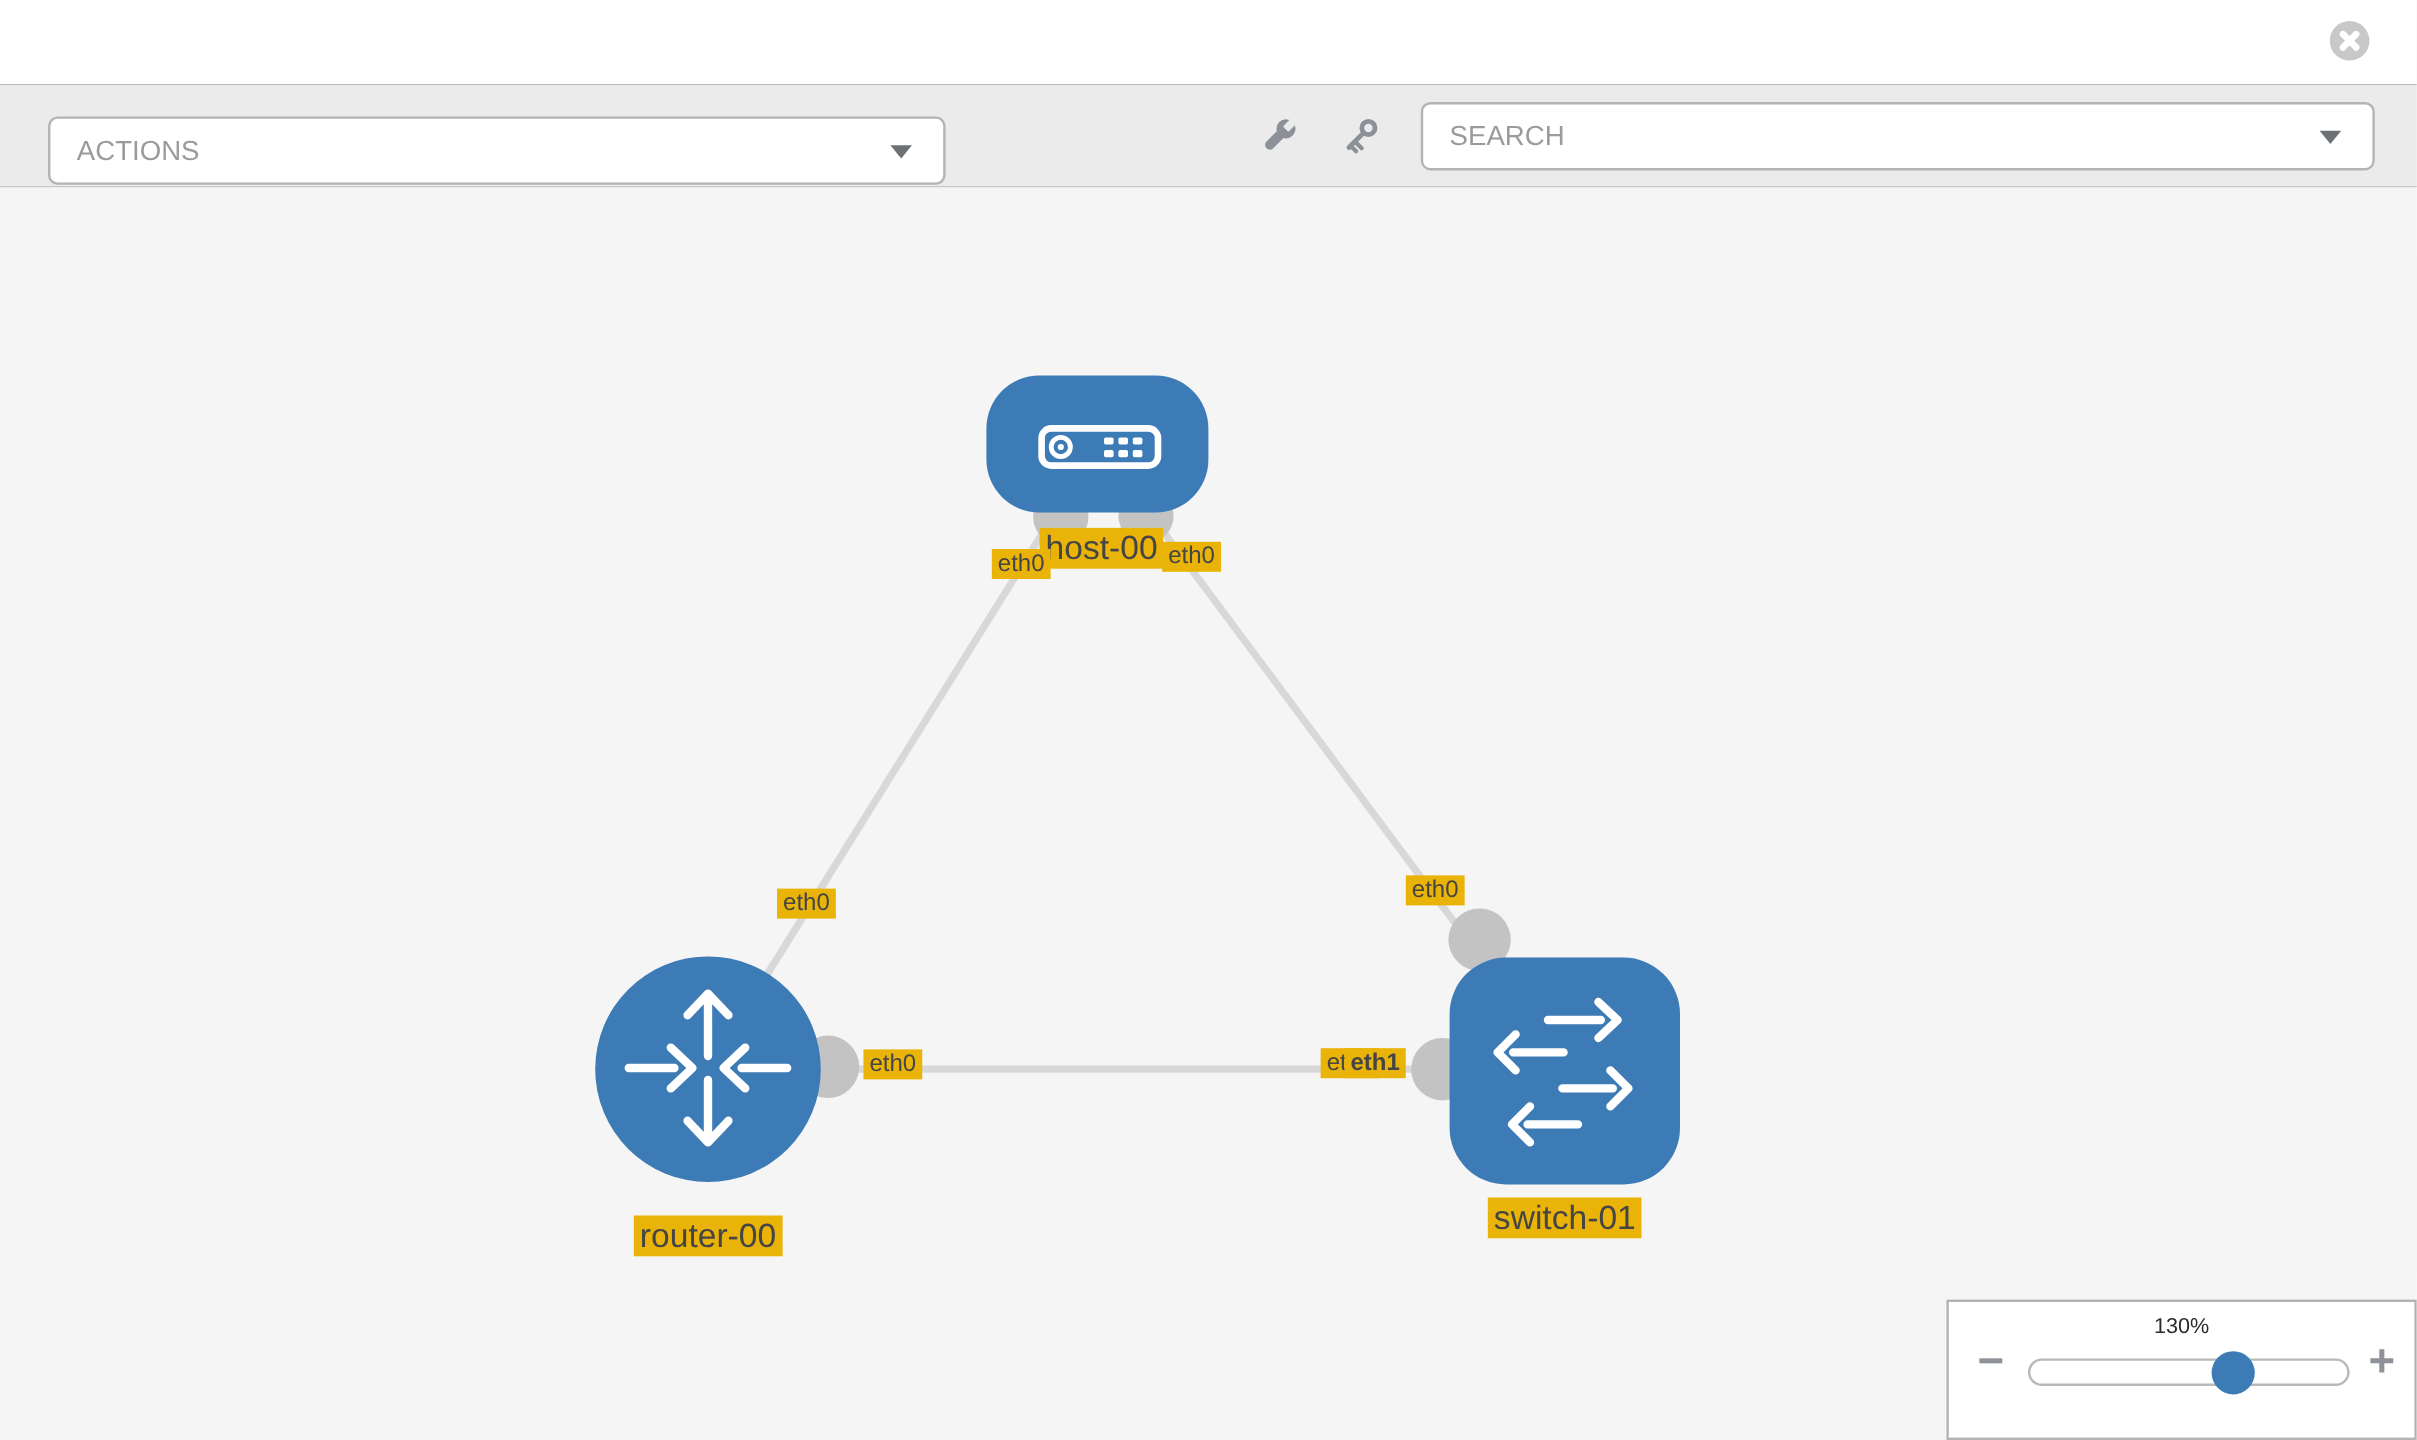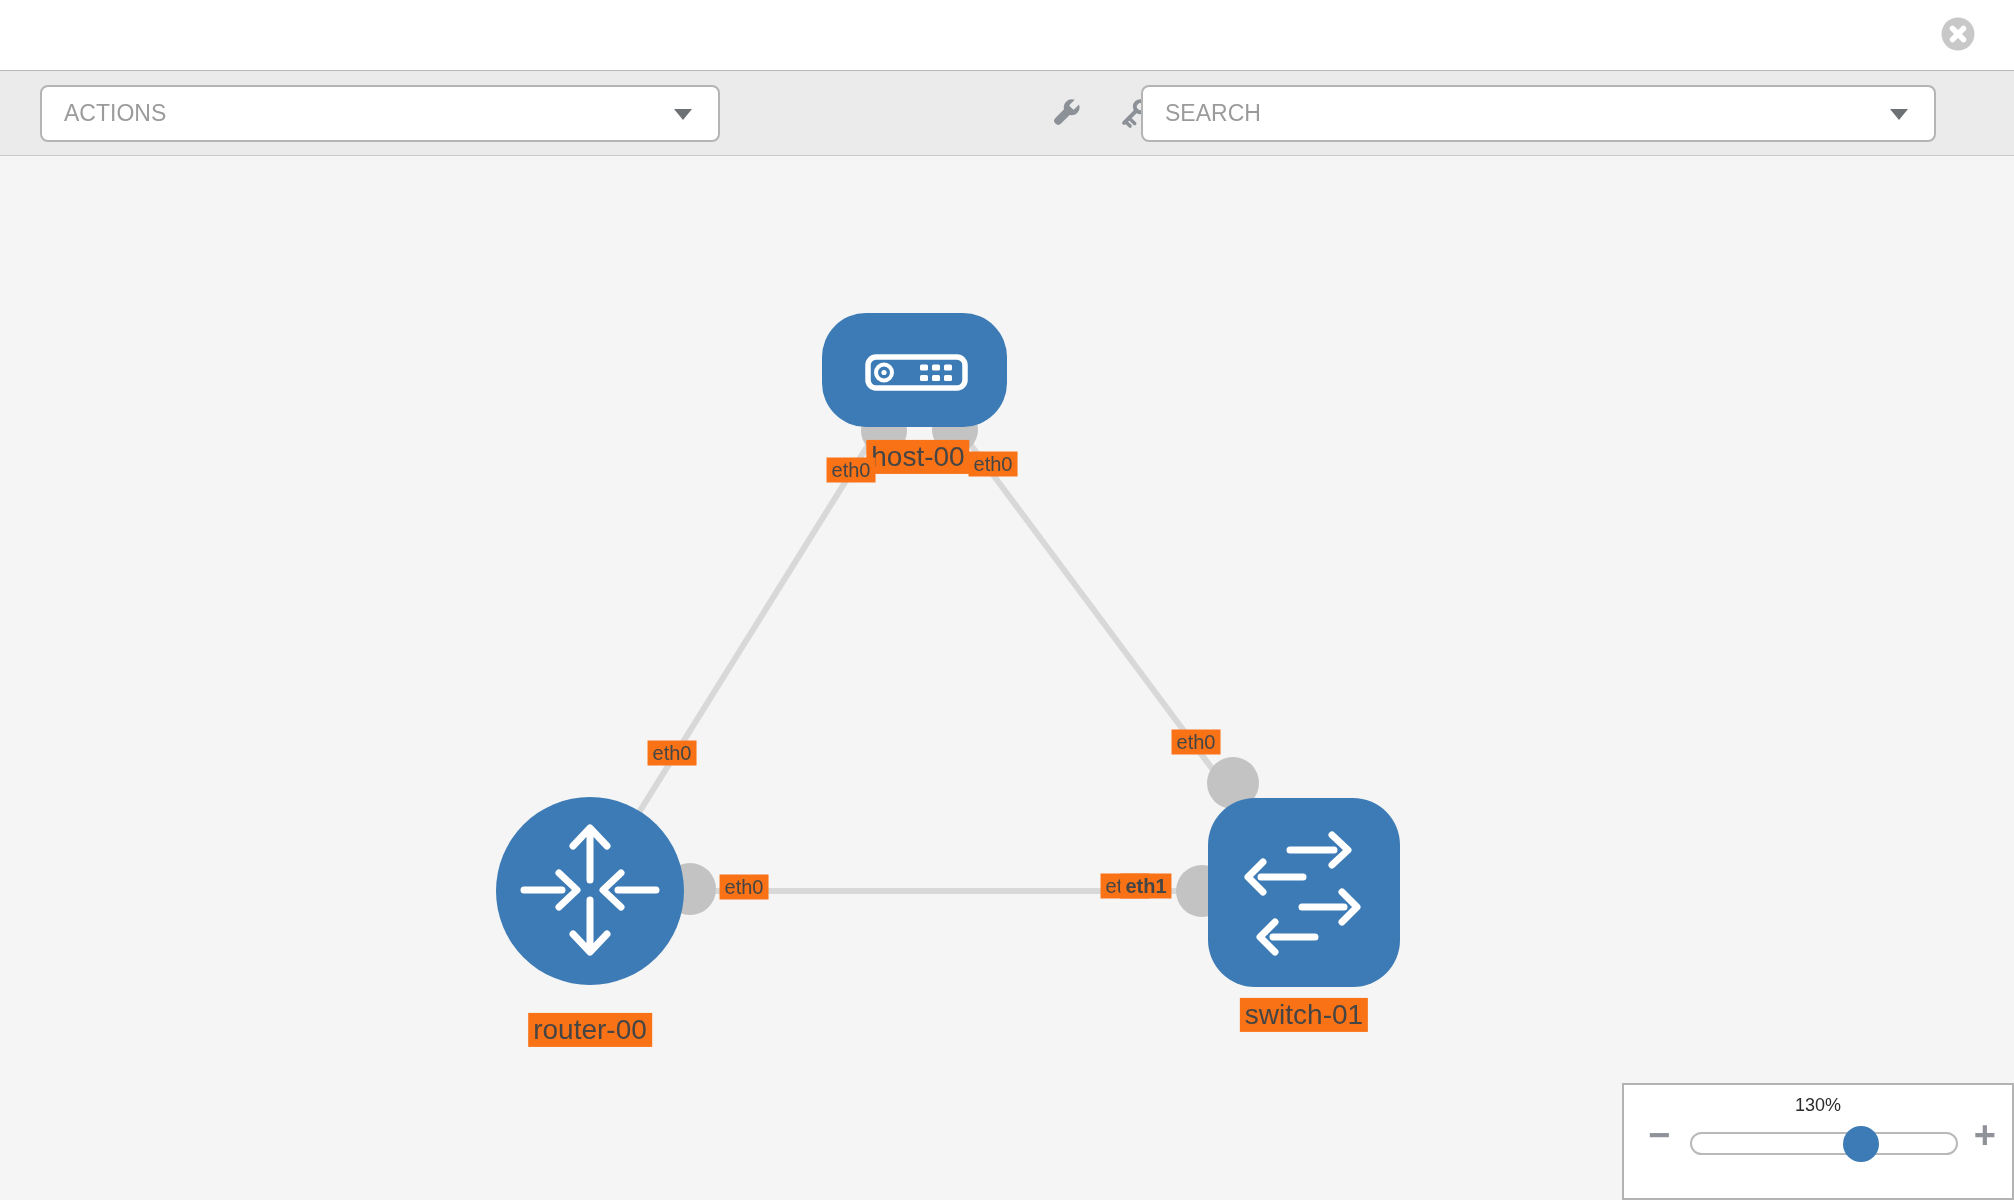--- a/index.html
+++ b/index.html
@@ -14,29 +14,29 @@
 
   
   .toolbar{position:absolute;left:0;top:71px;width:2014px;height:84px;background:#ebebeb;
            border-bottom:1px solid #c9c9c9;z-index:5;}
   .select{position:absolute;top:14px;height:57px;background:#ffffff;border:2px solid #b4b4b4;
           border-radius:8px;box-sizing:border-box;cursor:pointer;}
   .select .sel-label{position:absolute;left:22px;top:0;line-height:53px;font-size:23px;color:#9b9b9b;}
   .caret{position:absolute;right:26px;top:50%;margin-top:-5px;width:0;height:0;
          border-left:9px solid transparent;border-right:9px solid transparent;
          border-top:11px solid #6d7176;}
-  .actions-select{left:40px;width:680px;}
-  .search-select{left:1141px;width:795px;padding-left:29px;}
+  .actions-select{left:40px;width:748px;margin-top:12px;}
+  .search-select{left:1184px;width:795px;padding-left:29px;}
   .tool-icon{position:absolute;top:14px;width:57px;height:57px;cursor:pointer;}
   .wrench-pos{left:1038px;}
   .key-pos{left:1106px;}
 
   
   .canvas-svg{position:absolute;left:0;top:0;z-index:1;}
-  .chip{position:absolute;transform:translate(-50%,-50%);background:#f97316;color:#454545;
+  .chip{position:absolute;transform:translate(-50%,-50%);background:#eab308;color:#454545;
         white-space:nowrap;padding:1px 5px;z-index:2;line-height:1.15;}
   .chip-node{font-size:28px;}
   .chip-if{font-size:20px;}
 
   
   .zoom-panel{position:absolute;left:1622px;top:1083px;width:392px;height:117px;background:#ffffff;
               border:2px solid #b3b3b3;box-sizing:border-box;z-index:6;}
   .zoom-level{position:absolute;left:0;top:10px;width:100%;text-align:center;font-size:18px;color:#2b2b2b;}
   .zoom-btn{position:absolute;top:30px;font-size:38px;font-weight:bold;color:#8f9399;cursor:pointer;line-height:40px;}
   .zoom-minus{left:24px;}

